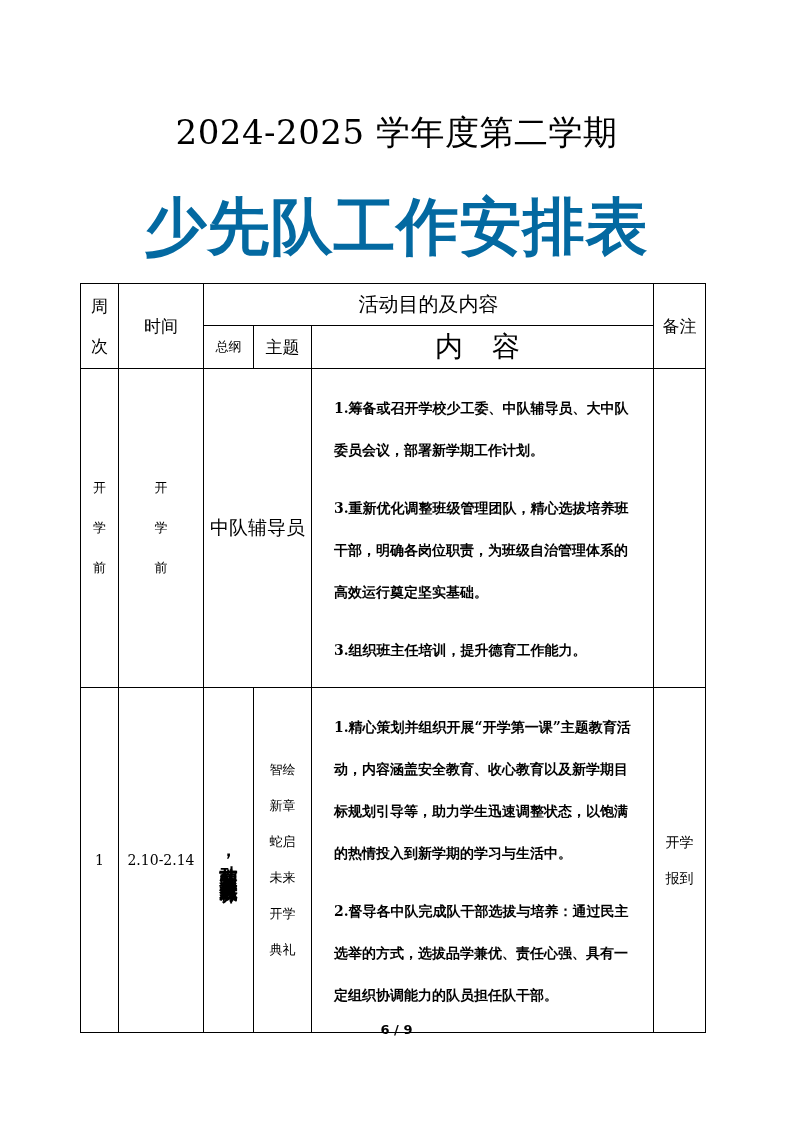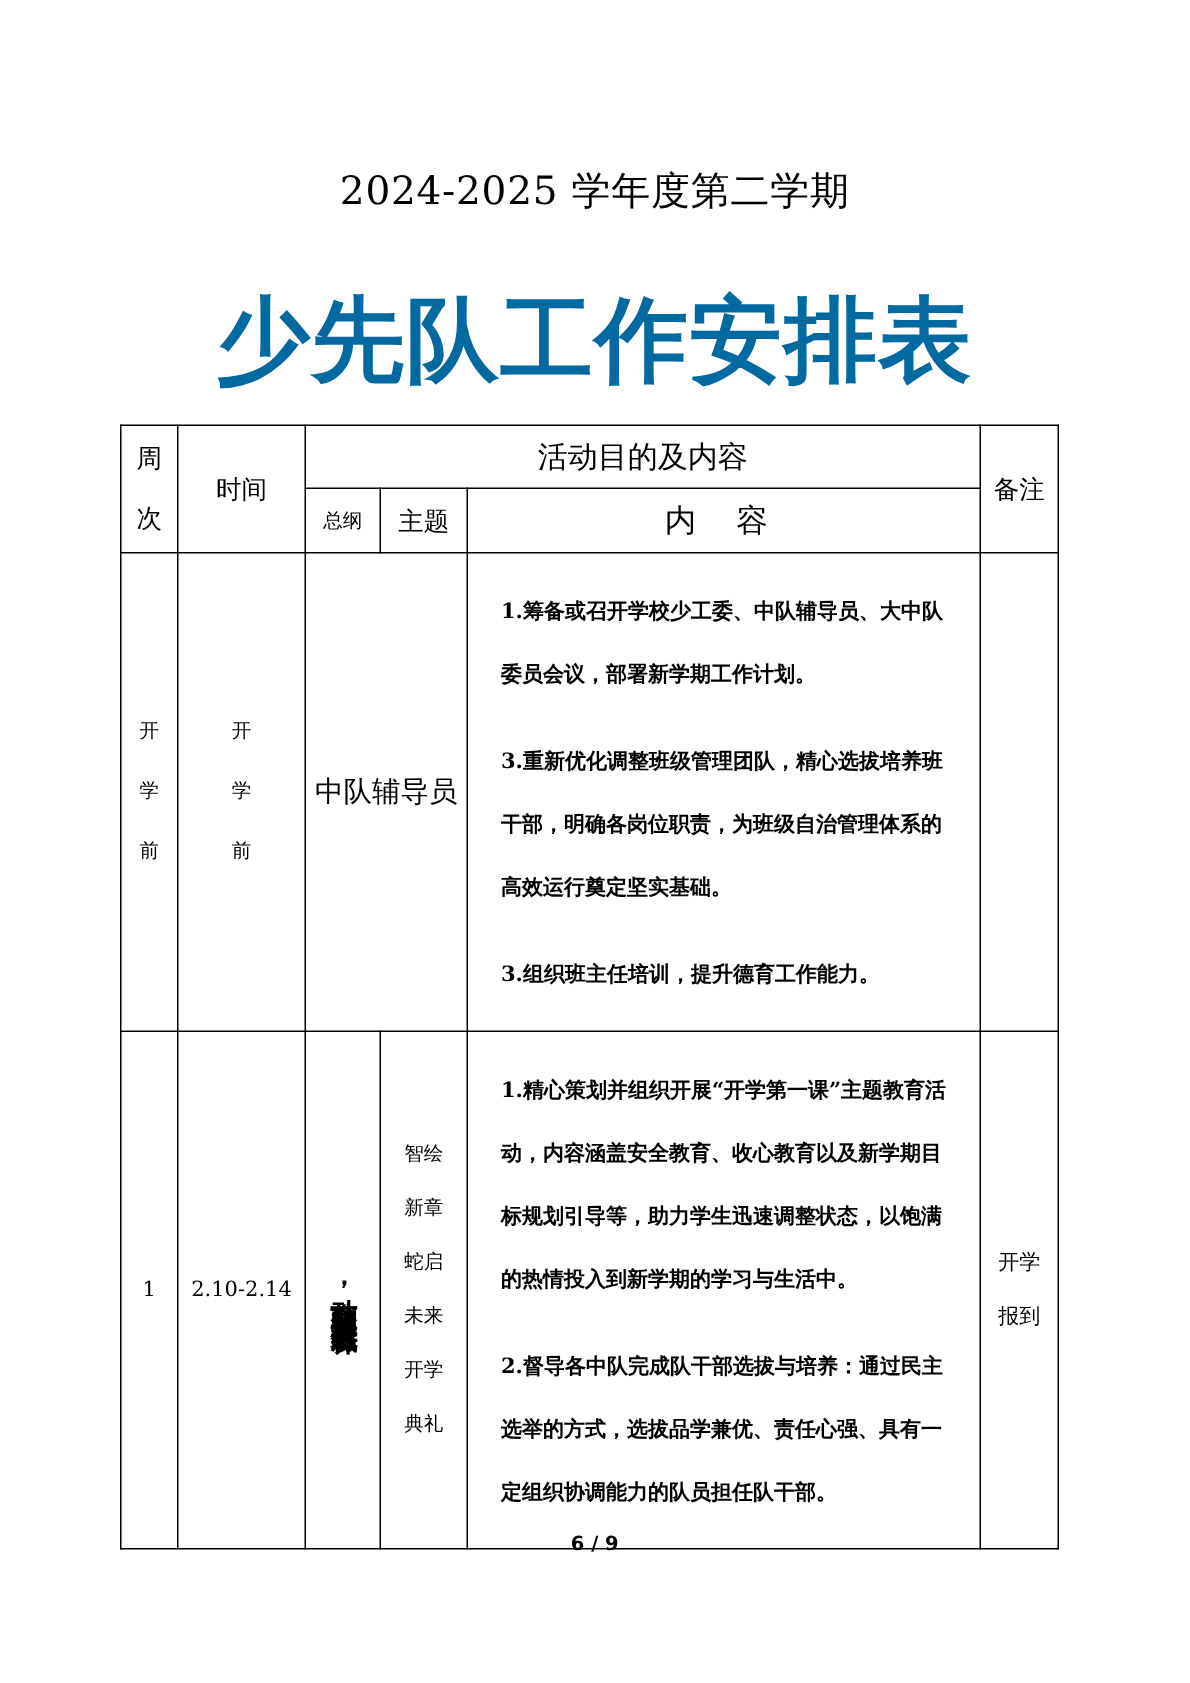--- a/index.html
+++ b/index.html
@@ -1,25 +1,25 @@
 <!DOCTYPE html>
 <html><head>
 <meta charset="utf-8">
 <style>
   html, body { margin:0; padding:0; background:#ffffff; }
   body { width:793px; height:1122px; position:relative; overflow:hidden; font-family:"DejaVu Serif", serif; color:#000; }
-  .subtitle { position:absolute; top:110px; left:0; width:793px; text-align:center; font-size:26px; font-family:"DejaVu Serif", serif; letter-spacing:0.5px; }
+  .subtitle { position:absolute; top:110px; left:0; width:793px; text-align:center; font-size:34px; font-family:"DejaVu Serif", serif; letter-spacing:0.5px; }
   .title { position:absolute; top:185px; left:0; width:793px; text-align:center; font-size:62px; font-weight:bold; color:#0369a1; font-family:"DejaVu Sans", sans-serif; letter-spacing:1px; }
   table.plan { position:absolute; top:283px; left:80px; width:625px; border-collapse:collapse; table-layout:fixed; }
   table.plan td { border:1.5px solid #000; padding:0; text-align:center; vertical-align:middle; }
   .hdr { font-family:"DejaVu Sans", sans-serif; }
   .h-big { font-size:20px; }
   .h-mid { font-size:17px; }
   .h-small { font-size:13px; }
-  .h-neirong { font-size:21px; letter-spacing:10px; }
+  .h-neirong { font-size:28px; letter-spacing:10px; }
   .vstack span { display:block; }
   .week-pre { font-size:13px; line-height:40px; }
   .content { text-align:left !important; vertical-align:top !important; padding:2px 6px 0 6px !important; font-size:14px; line-height:42px; font-weight:bold; font-family:"DejaVu Serif", serif; }
   .content p { margin:16px; }
   .ganggang { font-size:19px; font-family:"DejaVu Sans", sans-serif; }
   .vertical-theme { writing-mode:vertical-rl; font-family:"DejaVu Sans", sans-serif; font-size:18px; font-weight:bold; line-height:20px; margin:0 auto; letter-spacing:-1px; }
   .topic { font-size:13px; line-height:36px; }
   .note { font-size:14px; line-height:36px; }
   .footer { position:absolute; top:1022px; left:0; width:793px; text-align:center; font-size:13px; font-weight:bold; font-family:"DejaVu Sans", sans-serif; }
 </style>

